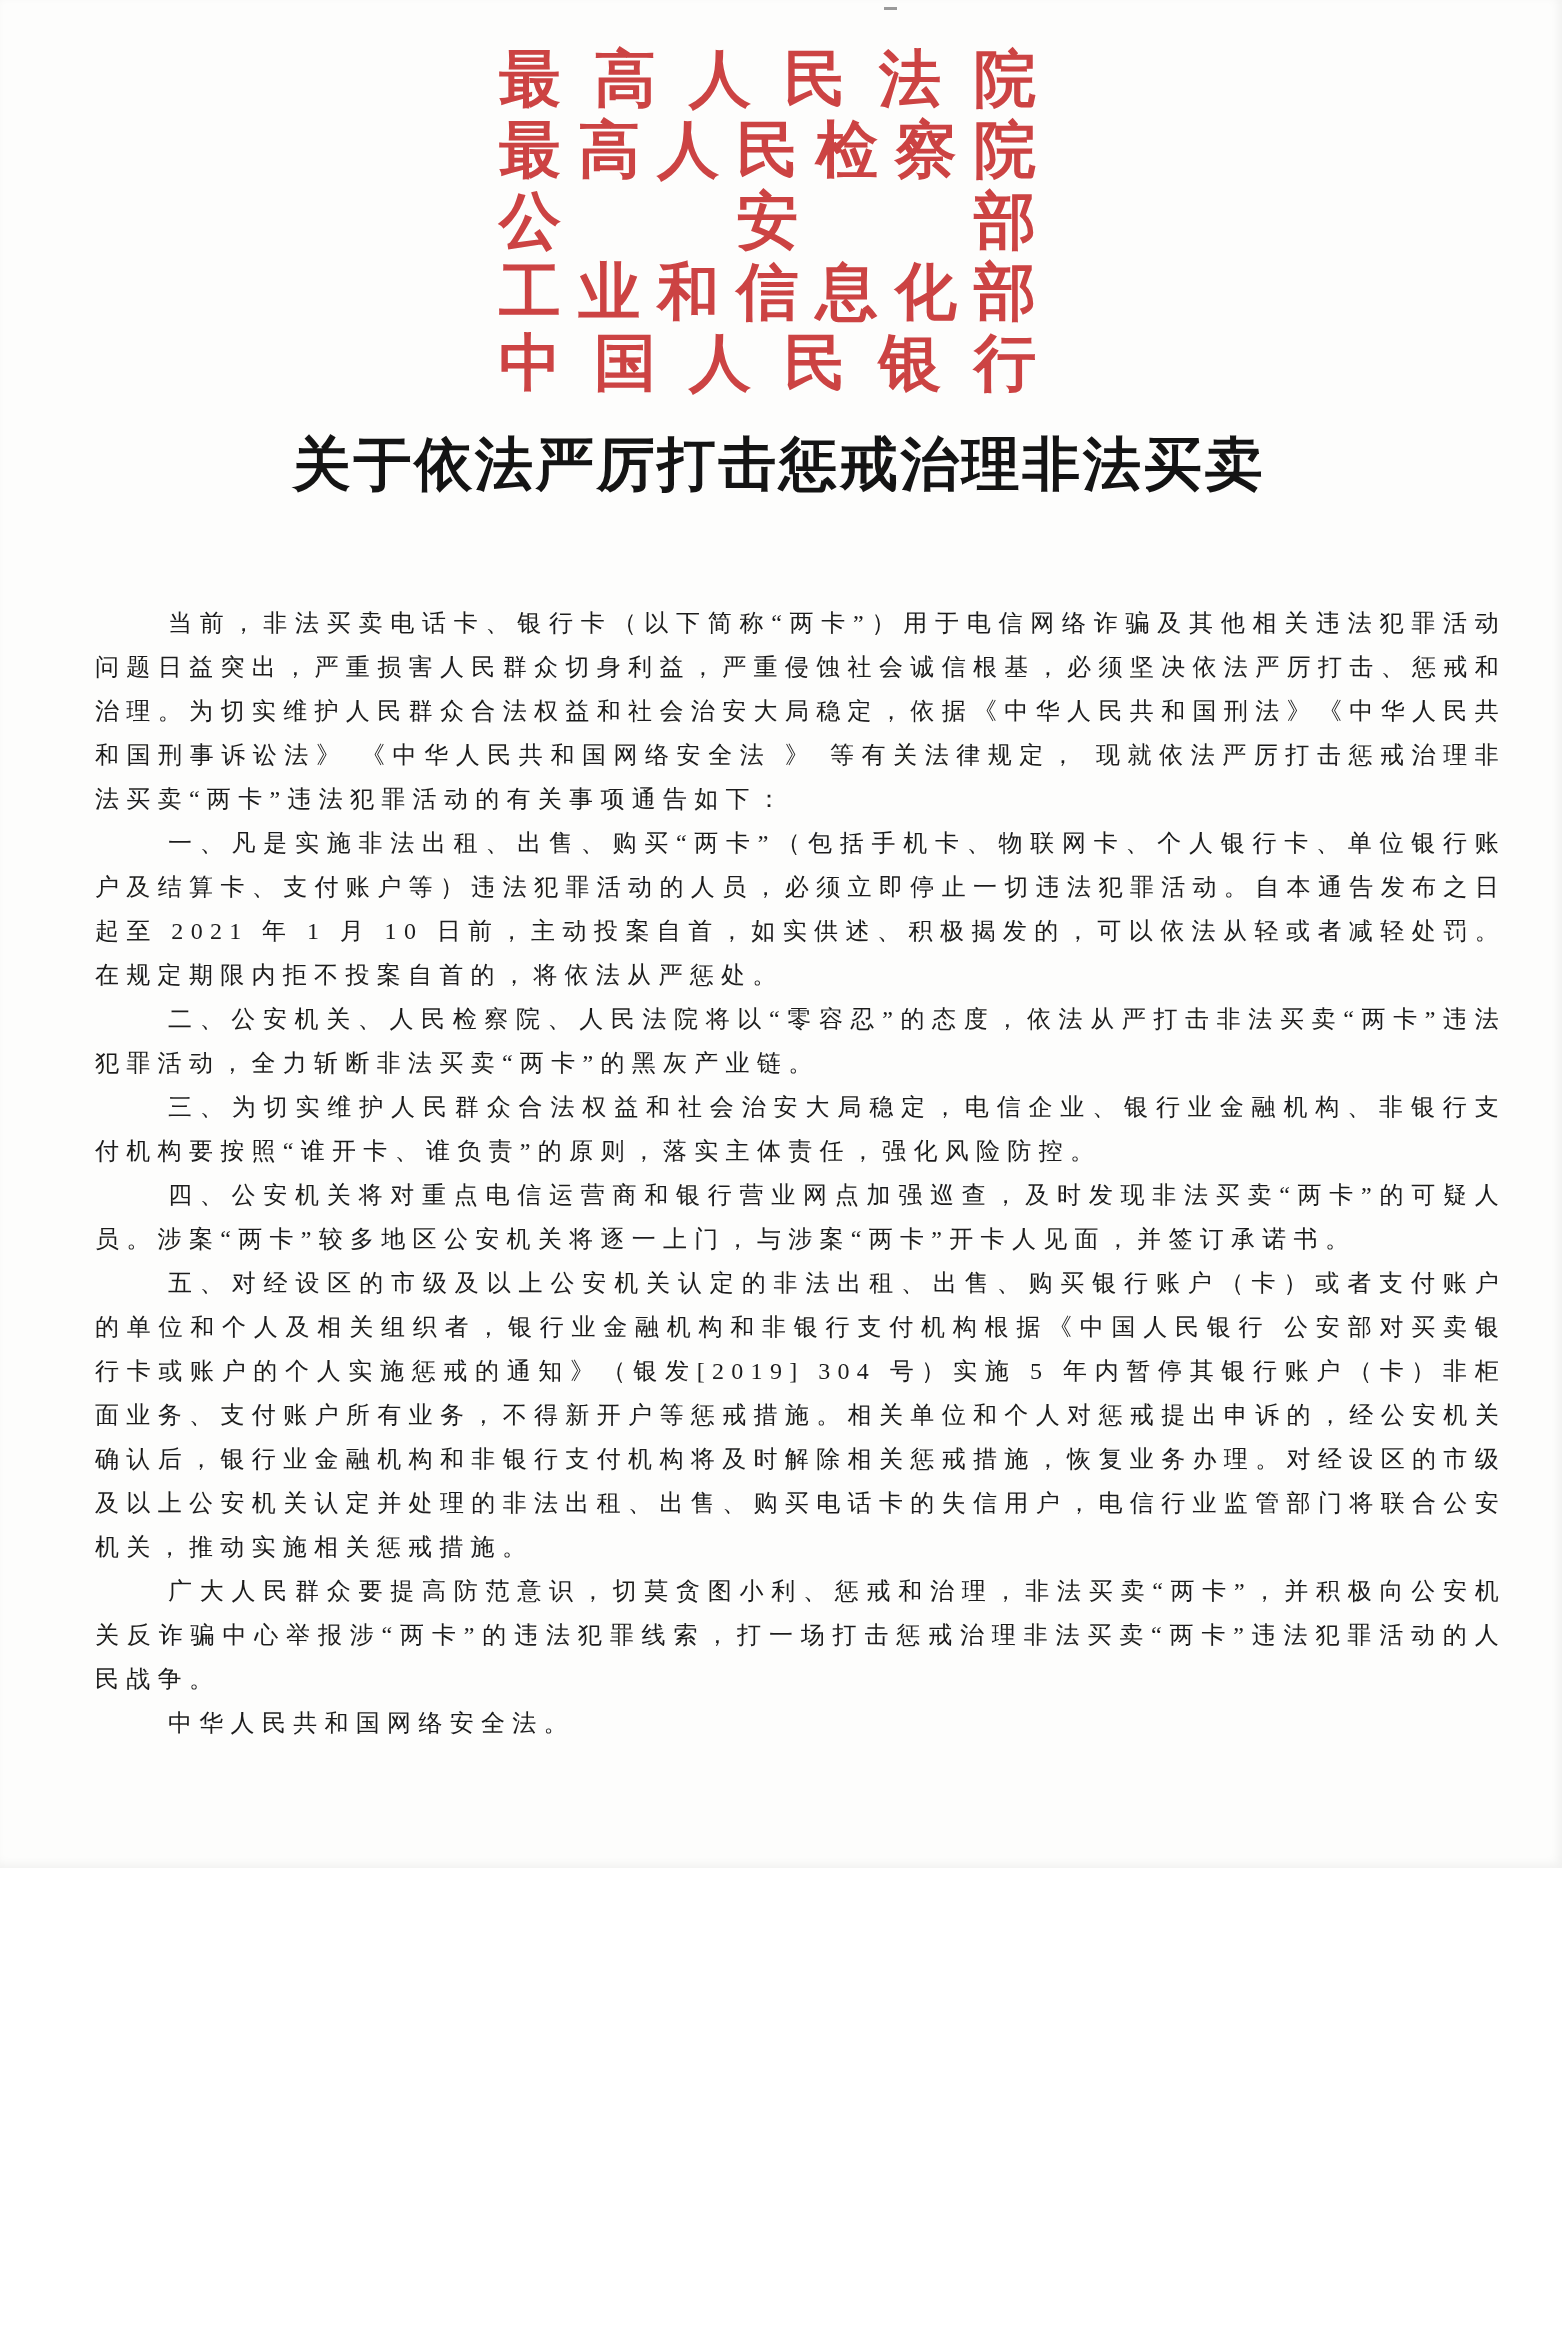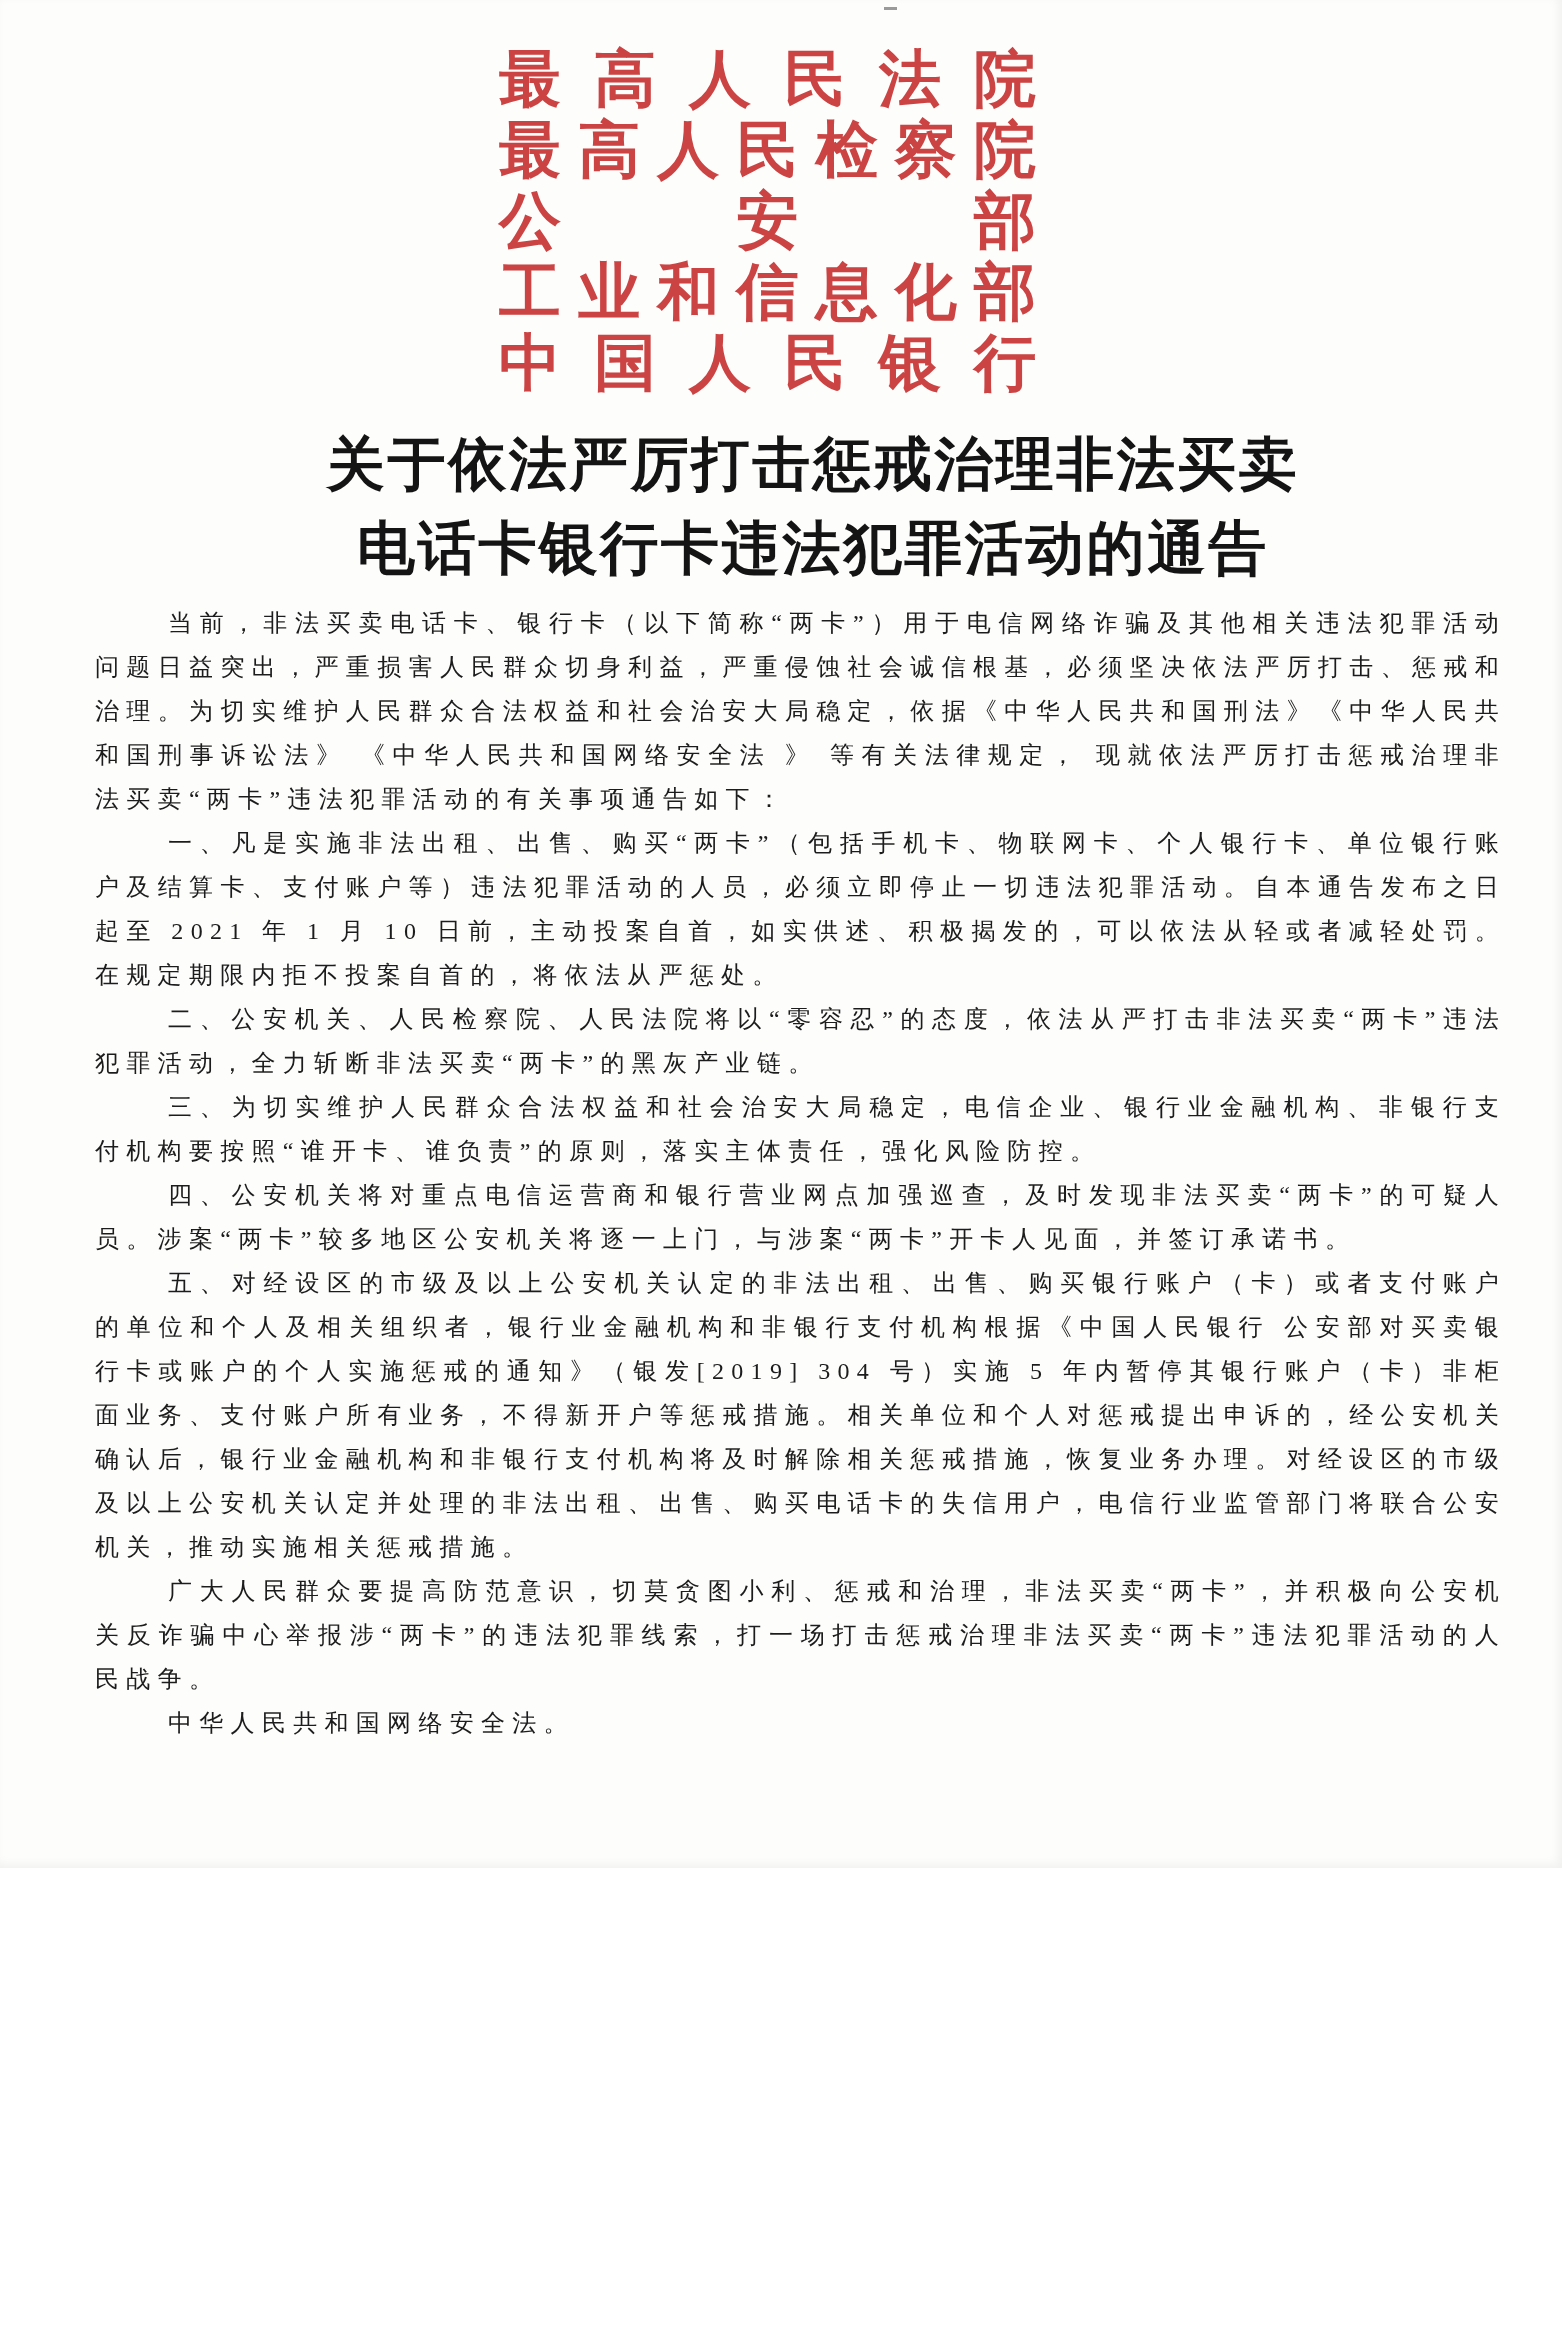--- a/index.html
+++ b/index.html
@@ -11,21 +11,21 @@
   }
   
   .letterhead { position:absolute; left:499px; top:44px; width:537px; }
   .agency {
     width:537px; height:71px; line-height:71px;
     font-size:62px; font-weight:bold; color:#cc4343;
     text-align:justify; text-align-last:justify;
     font-family:"Liberation Serif","DejaVu Serif",serif;
   }
   
-  .title { position:absolute; left:813px; top:422px; transform:translateX(-50%); text-align:center; }
+  .title { position:absolute; left:779px; top:422px; transform:translateX(-50%); }
   .title div {
     white-space:nowrap; font-size:58px; line-height:84px; letter-spacing:2.8px;
     font-weight:bold; color:#141414;
     font-family:"Liberation Sans","DejaVu Sans",sans-serif;
   }
   
   .doc-body { position:absolute; left:95px; top:601px; width:1411px; color:#1c1c1c; }
   .doc-body p {
     margin:0; font-size:24px; line-height:44px; letter-spacing:7.3px;
     text-align:justify; text-indent:73px;
@@ -59,21 +59,20 @@
   <div class="letterhead">
     <div class="agency">最高人民法院</div>
     <div class="agency">最高人民检察院</div>
     <div class="agency">公安部</div>
     <div class="agency">工业和信息化部</div>
     <div class="agency">中国人民银行</div>
   </div>
 
   <div class="title">
     <div>关于依法严厉打击惩戒治理非法买卖</div>
-    <div>电话卡银行卡违法犯罪活动的通告</div>
   </div>
 
   <div class="doc-body">
     <p>当前，非法买卖电话卡、银行卡（以下简称“两卡”）用于电信网络诈骗及其他相关违法犯罪活动问题日益突出，严重损害人民群众切身利益，严重侵蚀社会诚信根基，必须坚决依法严厉打击、惩戒和治理。为切实维护人民群众合法权益和社会治安大局稳定，依据《中华人民共和国刑法》《中华人民共和国刑事诉讼法》 《中华人民共和国网络安全法 》 等有关法律规定， 现就依法严厉打击惩戒治理非法买卖“两卡”违法犯罪活动的有关事项通告如下：</p>
     <p>一、凡是实施非法出租、出售、购买“两卡”（包括手机卡、物联网卡、个人银行卡、单位银行账户及结算卡、支付账户等）违法犯罪活动的人员，必须立即停止一切违法犯罪活动。自本通告发布之日起至 2021 年 1 月 10 日前，主动投案自首，如实供述、积极揭发的，可以依法从轻或者减轻处罚。 在规定期限内拒不投案自首的，将依法从严惩处。</p>
     <p>二、公安机关、人民检察院、人民法院将以“零容忍”的态度，依法从严打击非法买卖“两卡”违法犯罪活动，全力斩断非法买卖“两卡”的黑灰产业链。</p>
     <p>三、为切实维护人民群众合法权益和社会治安大局稳定，电信企业、银行业金融机构、非银行支付机构要按照“谁开卡、谁负责”的原则，落实主体责任，强化风险防控。</p>
     <p>四、公安机关将对重点电信运营商和银行营业网点加强巡查，及时发现非法买卖“两卡”的可疑人员。涉案“两卡”较多地区公安机关将逐一上门，与涉案“两卡”开卡人见面，并签订承诺书。</p>
     <p>五、对经设区的市级及以上公安机关认定的非法出租、出售、购买银行账户（卡）或者支付账户的单位和个人及相关组织者，银行业金融机构和非银行支付机构根据《中国人民银行 公安部对买卖银行卡或账户的个人实施惩戒的通知》（银发[2019] 304 号）实施 5 年内暂停其银行账户（卡）非柜面业务、支付账户所有业务，不得新开户等惩戒措施。相关单位和个人对惩戒提出申诉的，经公安机关确认后，银行业金融机构和非银行支付机构将及时解除相关惩戒措施，恢复业务办理。对经设区的市级及以上公安机关认定并处理的非法出租、出售、购买电话卡的失信用户，电信行业监管部门将联合公安机关，推动实施相关惩戒措施。</p>
     <p>广大人民群众要提高防范意识，切莫贪图小利、惩戒和治理，非法买卖“两卡”，并积极向公安机关反诈骗中心举报涉“两卡”的违法犯罪线索，打一场打击惩戒治理非法买卖“两卡”违法犯罪活动的人民战争。</p>

